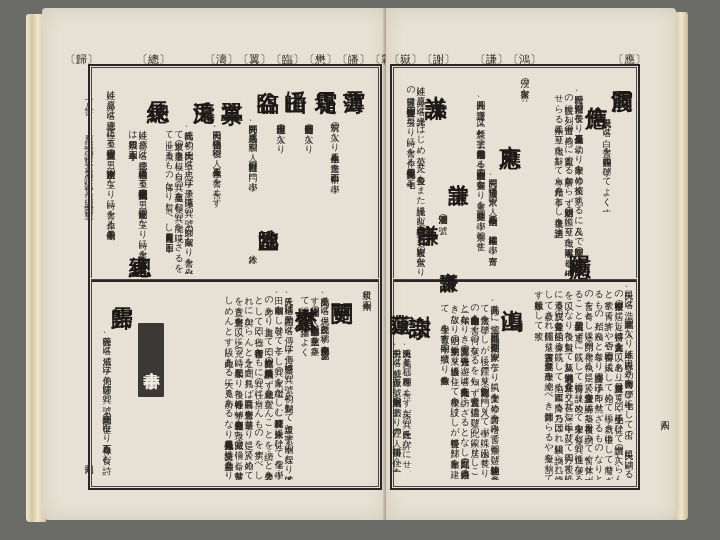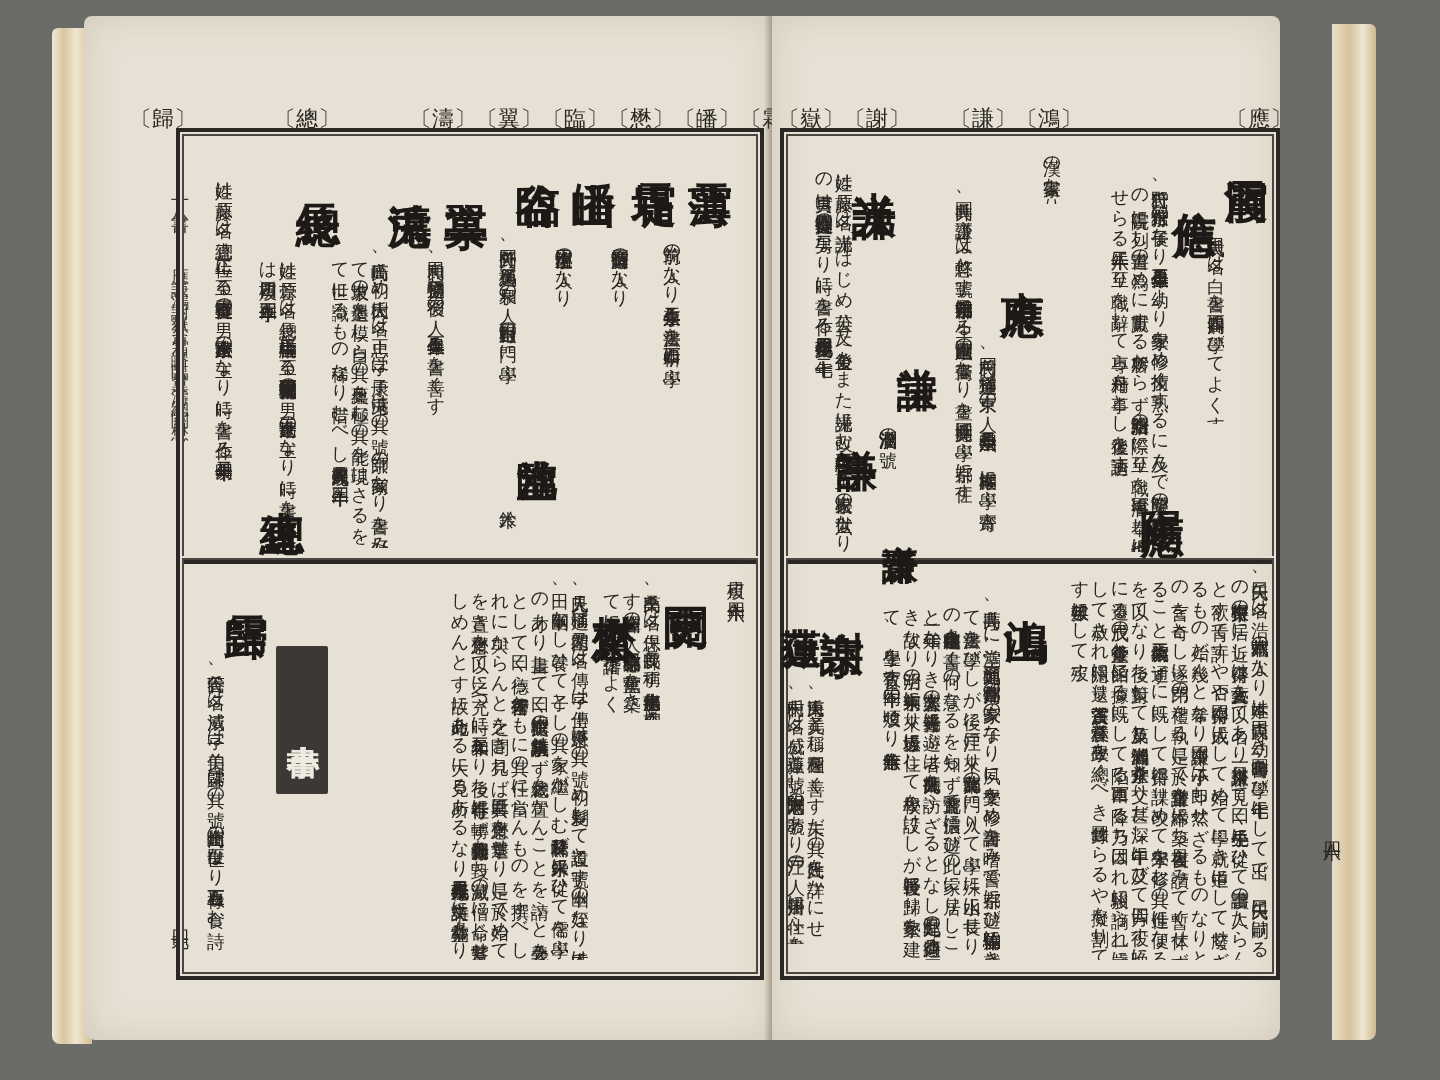--- a/index.html
+++ b/index.html
@@ -11,21 +11,21 @@
     }
     .book {
       position: absolute; left: 26px; top: 8px; width: 662px; height: 520px;
     }
     .page {
       position: absolute; top: 0; height: 512px;
       background: #e6e1d4;
       box-shadow: inset 0 0 18px rgba(120,100,70,0.18);
     }
     .page.left { left: 16px; width: 344px; border-radius: 4px 0 0 6px; }
-    .page.right { left: 360px; width: 254px; border-radius: 0 4px 6px 0; }
+    .page.right { left: 360px; width: 290px; border-radius: 0 4px 6px 0; }
     .edge-left {
       position: absolute; left: 0; top: 6px; width: 20px; height: 508px;
       background: linear-gradient(90deg, #efe8d6 0%, #d8c6a0 30%, #efe6cf 60%, #d3bf97 100%);
       border-radius: 3px 0 0 4px;
     }
     .edge-right {
       position: absolute; left: 640px; top: 4px; width: 22px; height: 508px;
       background: linear-gradient(90deg, #e8dfc9 0%, #d6c39c 40%, #efe6d2 70%, #cdb88f 100%);
       border-radius: 0 3px 4px 0;
     }

